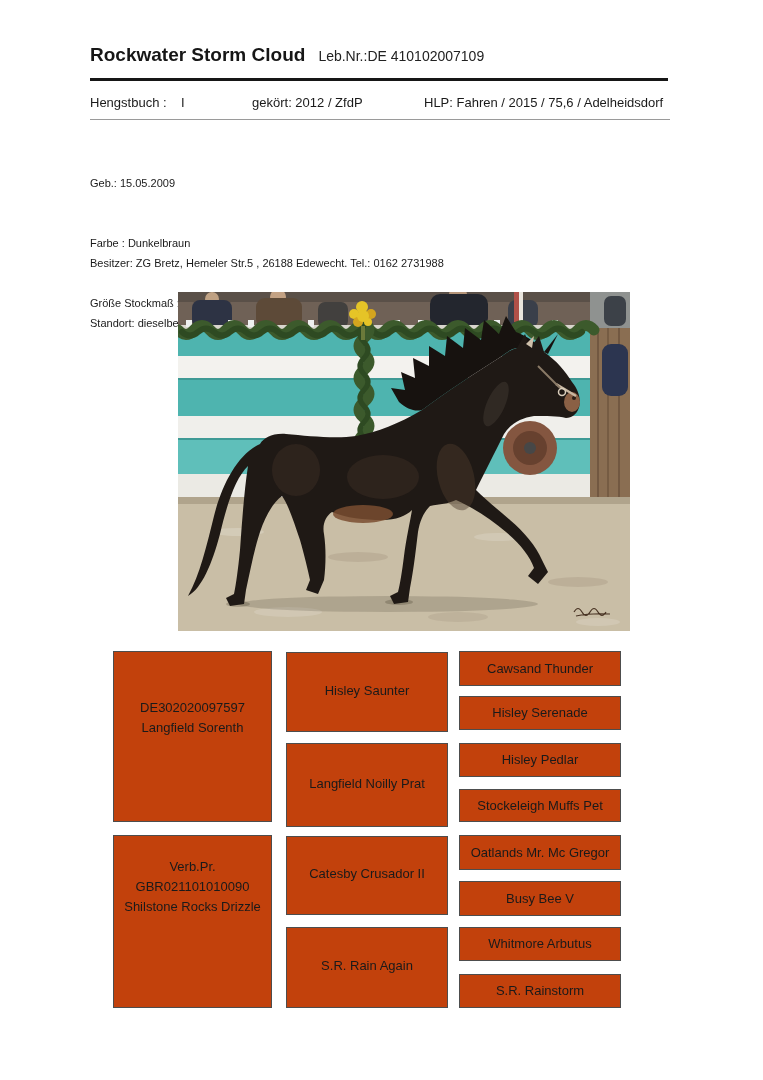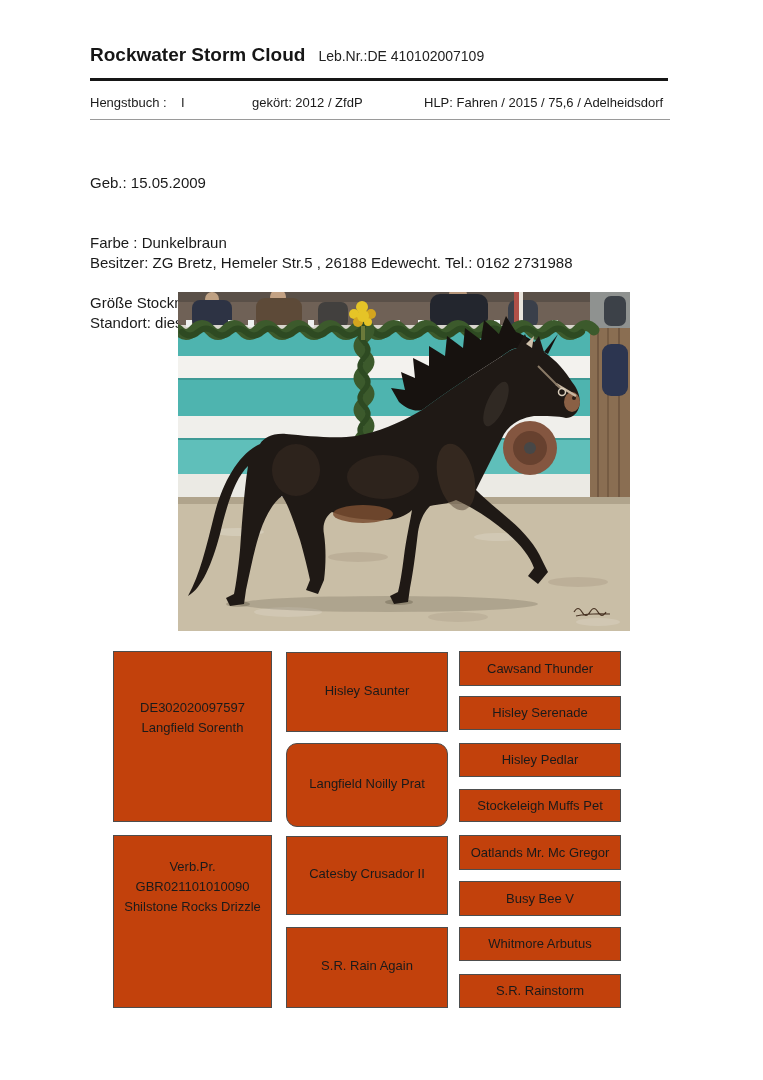--- a/index.html
+++ b/index.html
@@ -16,41 +16,41 @@
   .leb   { font-size:14px; color:#222; white-space:pre; }
   .rule-thick { left:90px; top:78px; width:578px; height:3px; background:#161616; }
   .rule-thin  { left:90px; top:119px; width:580px; height:1px; background:#9a9a9a; }
   .header-row { left:90px; top:95px; width:600px; height:16px; font-size:13px; }
   .header-row span { position:absolute; white-space:pre; top:0; }
   .hb  { left:0; }
   .gk  { left:162px; }
   .hlp { left:334px; }
 
   
-  .info { font-size:15px; line-height:20px; white-space:pre; }
+  .info { font-size:11px; line-height:20px; white-space:pre; }
   .info1 { left:90px; top:133px; }
   .info2 { left:90px; top:213px; }
 
   
   .photo { left:178px; top:292px; width:452px; height:339px; }
   .photo svg { display:block; }
 
   
   .pbox {
     position:absolute; box-sizing:border-box;
     border:1.5px solid #4d4d4d; background:#c2410c;
     font-size:13px; line-height:20px; text-align:center;
     display:flex; flex-direction:column; align-items:center; justify-content:center;
     white-space:pre;
   }
   .pbox.topalign { justify-content:flex-start; }
   .pbox.liftup   { padding-bottom:3px; }
   .b-sire { left:113px; top:651px; width:159px; height:171px; padding-top:46px; }
   .b-ss   { left:286px; top:652px; width:162px; height:80px; }
-  .b-sd   { left:286px; top:743px; width:162px; height:84px;border-radius:11px; }
+  .b-sd   { left:286px; top:743px; width:162px; height:84px; }
   .b-g0   { left:459px; top:651px; width:162px; height:35px; }
   .b-g1   { left:459px; top:696px; width:162px; height:34px; }
   .b-g2   { left:459px; top:743px; width:162px; height:34px; }
   .b-g3   { left:459px; top:789px; width:162px; height:33px; }
   .b-dam  { left:113px; top:835px; width:159px; height:173px; padding-top:21px; }
   .b-ds   { left:286px; top:836px; width:162px; height:79px; }
   .b-dd   { left:286px; top:927px; width:162px; height:81px;text-align:right; }
   .b-g4   { left:459px; top:835px; width:162px; height:35px; }
   .b-g5   { left:459px; top:881px; width:162px; height:35px; }
   .b-g6   { left:459px; top:927px; width:162px; height:34px; }

